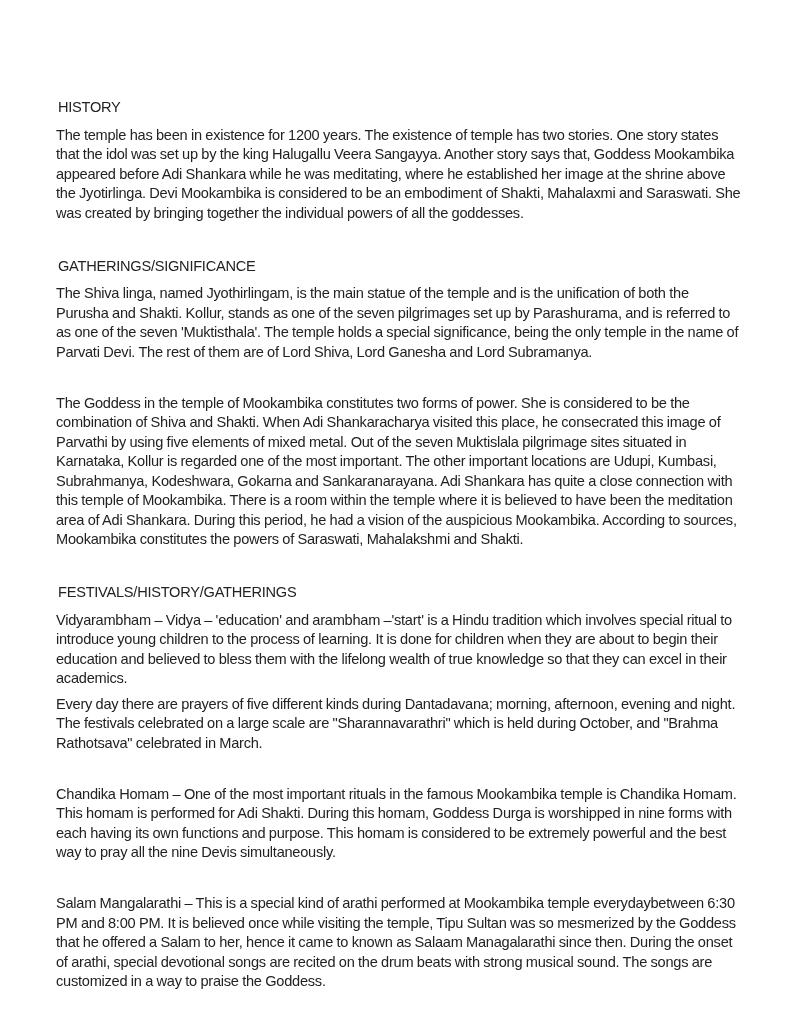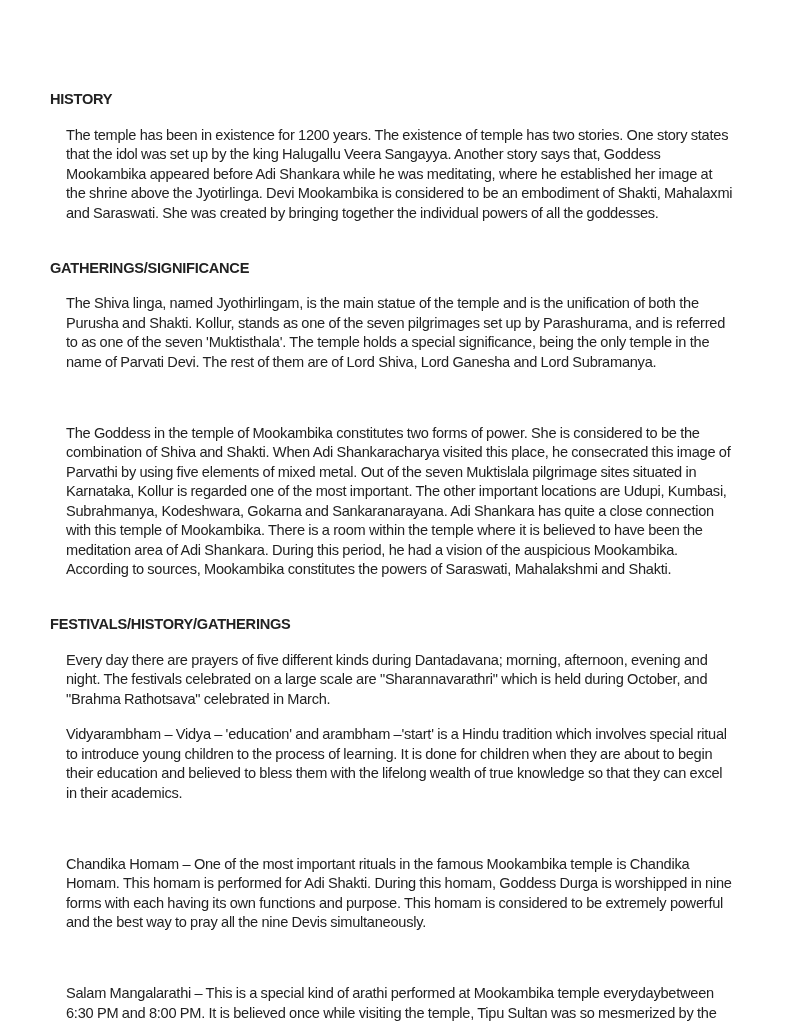--- a/index.html
+++ b/index.html
@@ -19,28 +19,28 @@
       top: 90px;
       width: 700px;
       font-family: "Liberation Sans", sans-serif;
       font-size: 14.6px;
       line-height: 19.5px;
       color: #222222;
       letter-spacing: -0.25px;
       word-spacing: -0.3px;
     }
     .section-heading {
-      margin: 0;
-      font-weight: bold;
+      margin: 8px;
+      font-weight: normal;
       font-size: 14.6px;
       line-height: 19.5px;
       text-transform: none;
     }
     .para {
-      margin: 16px;
+      margin: 6px;
     }
     .gap {
       height: 19.5px;
     }
   </style>
 </head>
 <body>
 
 <div class="page">
 
@@ -55,21 +55,21 @@
     <h2 class="section-heading">GATHERINGS/SIGNIFICANCE</h2>
     <p class="para">The Shiva linga, named Jyothirlingam, is the main statue of the temple and is the unification of both the Purusha and Shakti. Kollur, stands as one of the seven pilgrimages set up by Parashurama, and is referred to as one of the seven 'Muktisthala'. The temple holds a special significance, being the only temple in the name of Parvati Devi. The rest of them are of Lord Shiva, Lord Ganesha and Lord Subramanya.</p>
     <div class="gap"></div>
     <p class="para">The Goddess in the temple of Mookambika constitutes two forms of power. She is considered to be the combination of Shiva and Shakti. When Adi Shankaracharya visited this place, he consecrated this image of Parvathi by using five elements of mixed metal. Out of the seven Muktislala pilgrimage sites situated in Karnataka, Kollur is regarded one of the most important. The other important locations are Udupi, Kumbasi, Subrahmanya, Kodeshwara, Gokarna and Sankaranarayana. Adi Shankara has quite a close connection with this temple of Mookambika. There is a room within the temple where it is believed to have been the meditation area of Adi Shankara. During this period, he had a vision of the auspicious Mookambika. According to sources, Mookambika constitutes the powers of Saraswati, Mahalakshmi and Shakti.</p>
   </section>
 
   <div class="gap"></div>
 
   <section>
     <h2 class="section-heading">FESTIVALS/HISTORY/GATHERINGS</h2>
+    <p class="para">Vidyarambham – Vidya – 'education' and arambham –'start' is a Hindu tradition which involves special ritual to introduce young children to the process of learning. It is done for children when they are about to begin their education and believed to bless them with the lifelong wealth of true knowledge so that they can excel in their academics.</p>
     <p class="para">Every day there are prayers of five different kinds during Dantadavana; morning, afternoon, evening and night. The festivals celebrated on a large scale are "Sharannavarathri" which is held during October, and "Brahma Rathotsava" celebrated in March.</p>
-    <p class="para">Vidyarambham – Vidya – 'education' and arambham –'start' is a Hindu tradition which involves special ritual to introduce young children to the process of learning. It is done for children when they are about to begin their education and believed to bless them with the lifelong wealth of true knowledge so that they can excel in their academics.</p>
     <div class="gap"></div>
     <p class="para">Chandika Homam – One of the most important rituals in the famous Mookambika temple is Chandika Homam. This homam is performed for Adi Shakti. During this homam, Goddess Durga is worshipped in nine forms with each having its own functions and purpose. This homam is considered to be extremely powerful and the best way to pray all the nine Devis simultaneously.</p>
     <div class="gap"></div>
     <p class="para">Salam Mangalarathi – This is a special kind of arathi performed at Mookambika temple everydaybetween 6:30 PM and 8:00 PM. It is believed once while visiting the temple, Tipu Sultan was so mesmerized by the Goddess that he offered a Salam to her, hence it came to known as Salaam Managalarathi since then. During the onset of arathi, special devotional songs are recited on the drum beats with strong musical sound. The songs are customized in a way to praise the Goddess.</p>
   </section>
 
 </div>
 
 </body></html>

